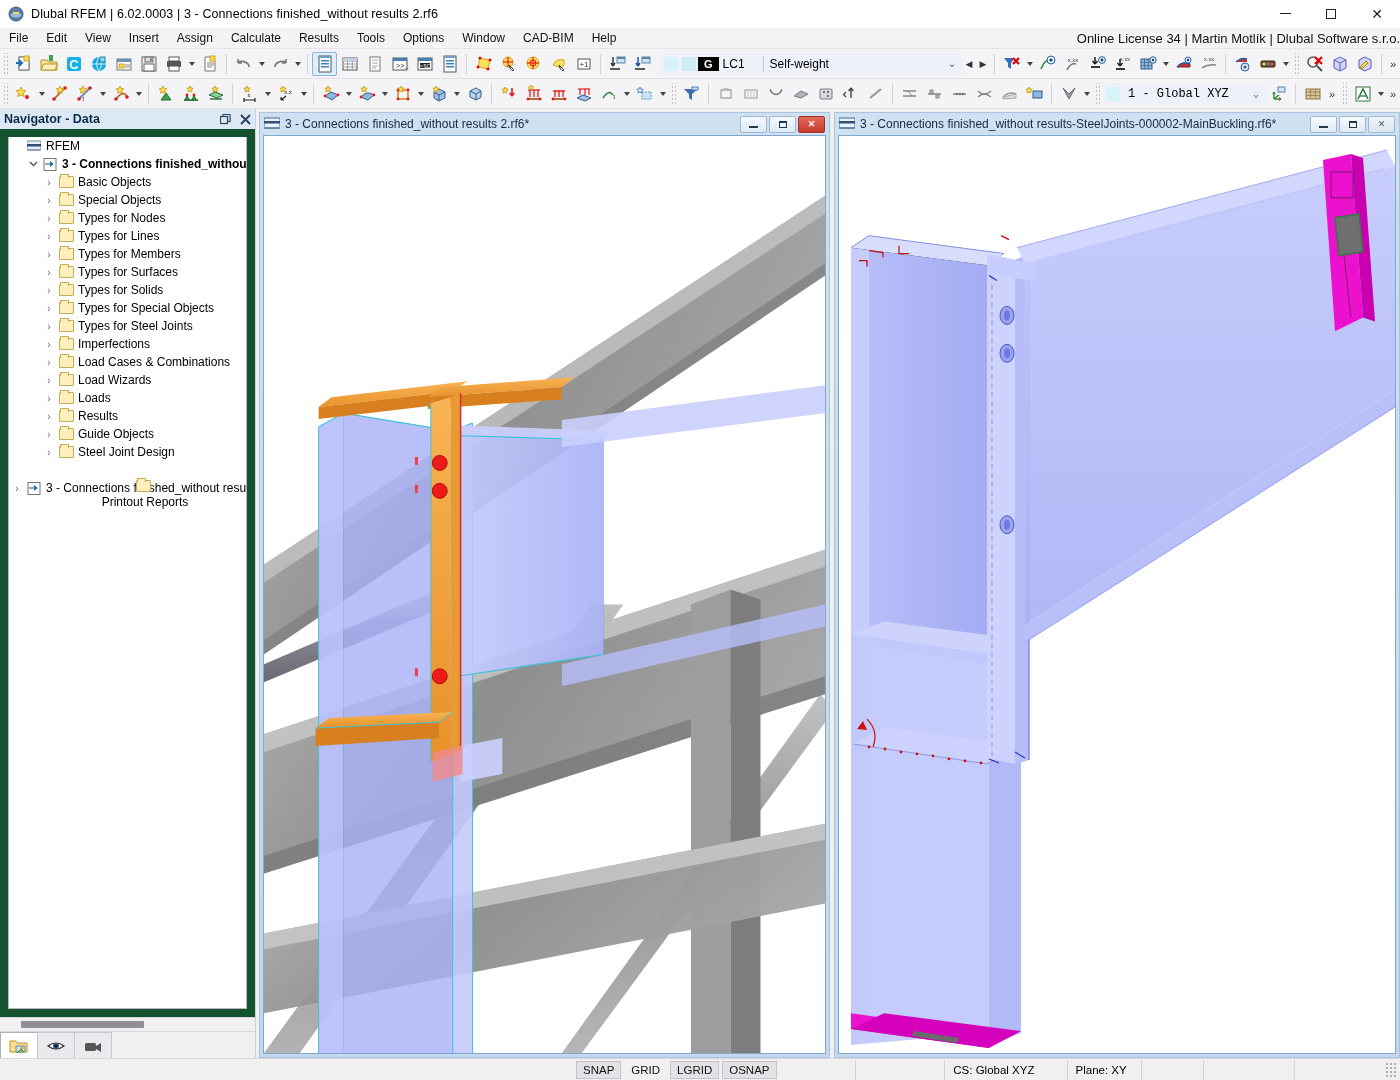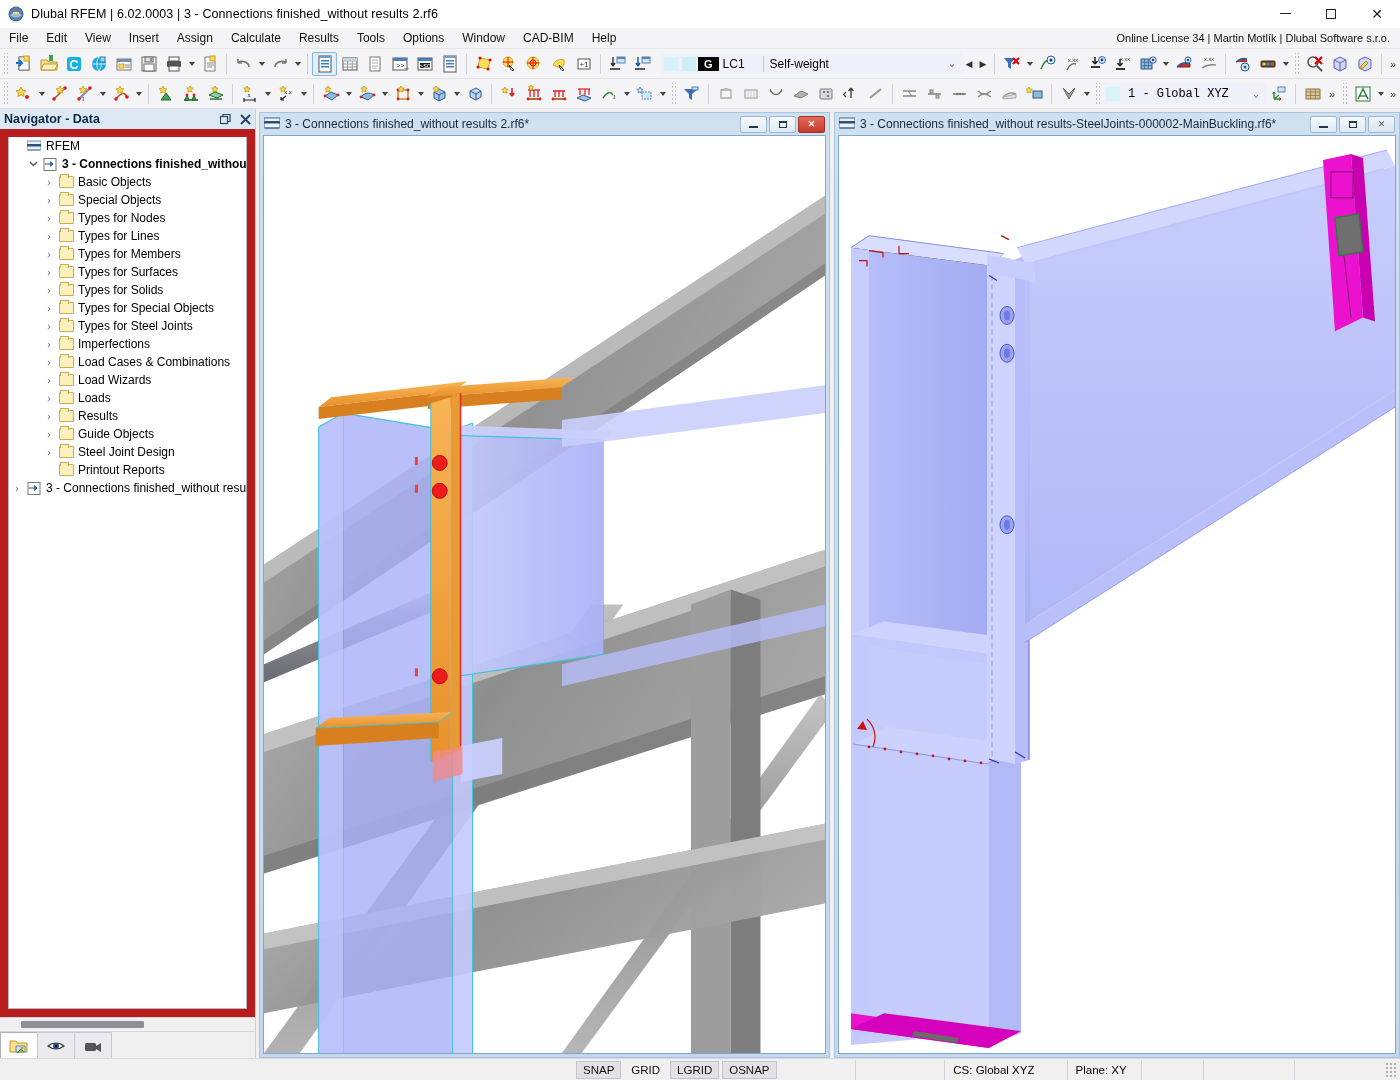--- a/index.html
+++ b/index.html
@@ -24,21 +24,21 @@
           color: #222; }
   .wb-min { width: 11px; height: 1px; background: #222; }
   .wb-max { width: 10px; height: 10px; border: 1px solid #222; }
   .wb-close { font-size: 14px; line-height: 1; font-family: "DejaVu Sans", sans-serif; }
 
   
   .menubar { height: 21px; background: #f4f4f7; display: flex; align-items: center;
              flex: 0 0 21px; border-bottom: 1px solid #e6e6ea; }
   .menu-item { padding: 2px 9px; font-size: 12px; color: #111; height: 21px;
                display: flex; align-items: center; }
-  .license { margin-left: auto; margin-right: 10px; font-size: 11px; color: #111; }
+  .license { margin-left: auto; margin-right: 0; font-size: 13px; color: #111; }
 
   
   .toolbar { height: 30px; background: #f4f4f7; display: flex; align-items: center;
              flex: 0 0 30px; border-bottom: 1px solid #e0e0e6; }
   .grip { width: 7px; height: 22px; margin: 0 2px 0 2px; flex: 0 0 7px;
           background-image: radial-gradient(#b8b8c0 40%, transparent 41%);
           background-size: 3px 4px; background-position: 1px 2px; opacity: .9; }
   .tbtn { width: 25px; height: 24px; display: flex; align-items: center; justify-content: center;
           border: 1px solid transparent; border-radius: 2px; flex: 0 0 25px; position: relative; }
   .tbtn.on { background: #ddeefc; border-color: #8cb6d6; }
@@ -58,21 +58,21 @@
   .combo .vline { width:1px; height: 16px; background:#c8c8d4; margin: 0 6px; }
   .combo .txt { flex: 1 1 auto; }
   .combo .dd { width: 18px; text-align: center; color:#555; font-size: 10px; }
   .navarrow { width: 14px; height: 24px; display: flex; align-items: center; justify-content: center; font-size: 9px; color:#333; flex:0 0 14px;}
 
   
   .body { flex: 1 1 auto; display: flex; min-height: 0; background: #f0f0f0; }
 
   
   .navigator { width: 256px; flex: 0 0 256px; display: flex; flex-direction: column;
-               background: #b91c1c; border-right: 1px solid #cfcfd6; }
+               background: #14532d; border-right: 1px solid #cfcfd6; }
   .nav-header { height: 20px; background: #dce9f5; display: flex; align-items: center;
                 padding-left: 4px; flex: 0 0 20px; }
   .nav-title { font-weight: bold; font-size: 12.5px; color: #0c2a47; }
   .nav-hbtns { margin-left: auto; display: flex; }
   .nav-hbtn { width: 20px; height: 18px; display:flex; align-items:center; justify-content:center; color:#1d3d5c; font-size:11px;}
   .tree { flex: 1 1 auto; background: #fff; overflow: hidden; border: 1px solid #b9b9c2;
           border-top: none; margin: 8px; position: relative; }
   .trow { height: 18px; display: flex; align-items: center; white-space: nowrap; font-size: 12px; }
   .twist { width: 16px; text-align: center; color: #6a6a72; font-size: 10px; flex: 0 0 16px; }
   .ticon { width: 18px; flex: 0 0 18px; display:flex; align-items:center; justify-content:center;}
@@ -983,21 +983,21 @@
             </span>
             <span class="tlabel">Guide Objects</span>
           </div>
         <div class="trow" style="padding-left:32px;">
             <span class="twist">›</span>
             <span class="ticon">
               <span class="folder"></span>
             </span>
             <span class="tlabel">Steel Joint Design</span>
           </div>
-        <div class="trow" style="padding-left:32px;">
+        <div class="trow" style="padding-left:32px;flex-direction:column;">
             <span class="twist"></span>
             <span class="ticon">
               <span class="folder"></span>
             </span>
             <span class="tlabel">Printout Reports</span>
           </div>
 
         <div class="trow" style="padding-left:0px;">
           <span class="twist">›</span>
           <span class="ticon">

